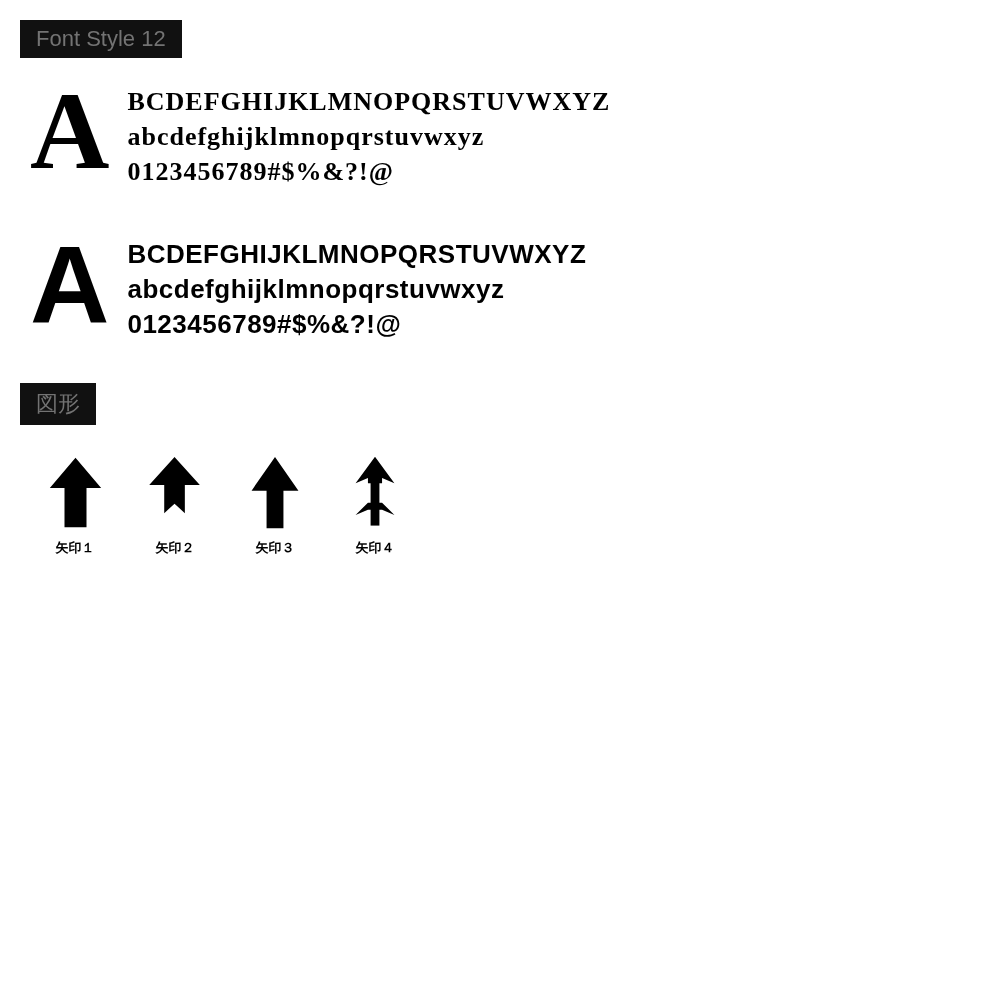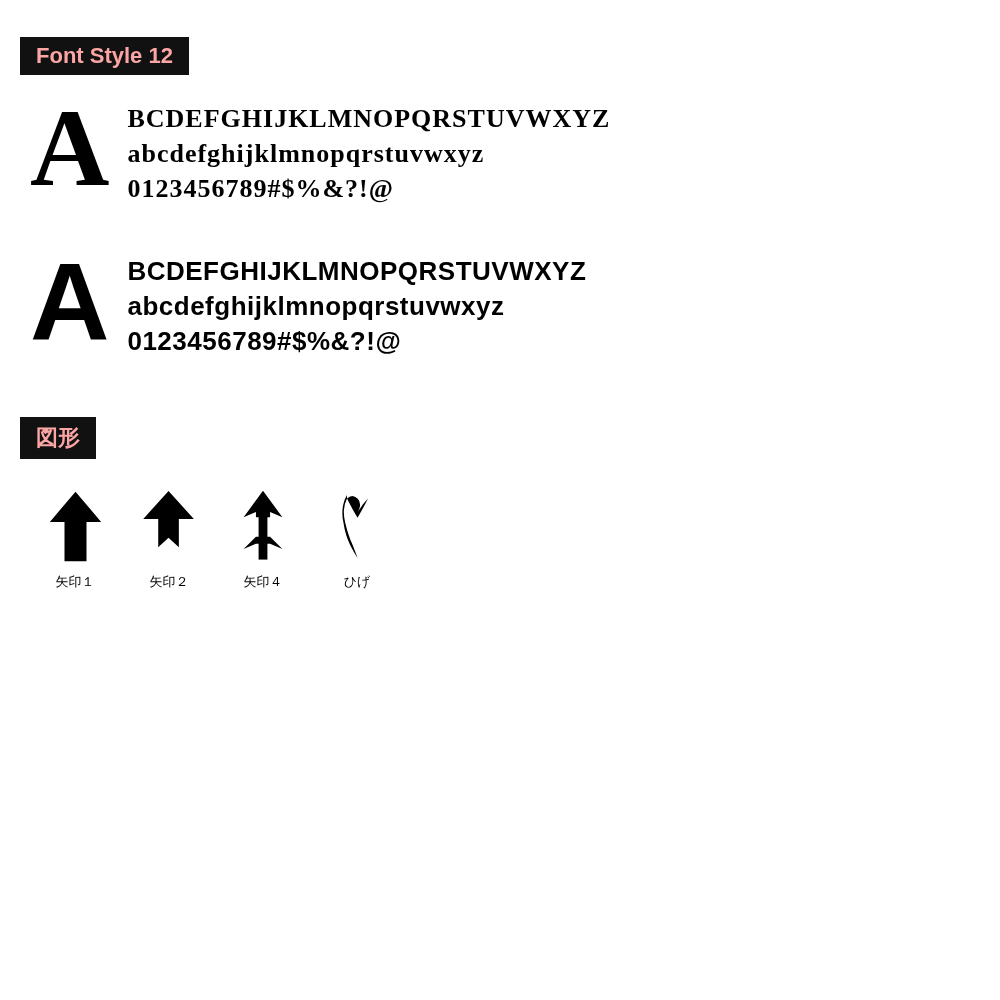--- a/index.html
+++ b/index.html
@@ -15,27 +15,26 @@
       width: 1000px;
       min-height: 1000px;
       background: #fff;
       padding: 20px 20px 20px 20px;
     }
 
     
     .section-badge {
       display: inline-block;
       background: #111111;
-      color: #fca5a5;
+      color: #737373;
       font-size: 22px;
-      font-weight: bold;
+      font-weight: normal;
       padding: 6px 16px;
       margin-bottom: 18px;
       font-family: sans-serif;
-      margin-top: 17px;
     }
 
     
     .font-section {
       margin-bottom: 40px;
     }
 
     .font-demo {
       display: flex;
       align-items: flex-start;
@@ -90,24 +89,25 @@
 
     
     .shapes-section {
       margin-top: 10px;
     }
 
     .shapes-row {
       display: flex;
       flex-direction: row;
       align-items: flex-end;
-      gap: 4px;
+      gap: 10px;
       padding-left: 10px;
       margin-top: 10px;
       flex-wrap: nowrap;
+      font-weight: bold;
     }
 
     .shape-item {
       display: flex;
       flex-direction: column;
       align-items: center;
       width: 90px;
     }
 
     .shape-icon {
@@ -173,46 +173,45 @@
 
       <div class="shape-item">
         <div class="shape-icon">
           <svg viewBox="0 0 55 80" width="52" height="75">
             <polygon points="27,2 54,32 38,32 38,62 27,52 16,62 16,32 0,32" fill="#000"></polygon>
           </svg>
         </div>
         <div class="shape-label">矢印２</div>
       </div>
 
+      <div class="shape-item">
+        <div class="shape-icon">
+          <svg viewBox="0 0 50 80" width="48" height="75">
+            <polygon points="25,2 50,38 34,38 34,78 16,78 16,38 0,38" fill="#000"></polygon>
+          </svg>
+        </div>
+        <div class="shape-label">矢印３</div>
+      </div>
 
       <div class="shape-item">
         <div class="shape-icon">
           <svg viewBox="0 0 44 85" width="40" height="75">
 
             <rect x="17" y="30" width="10" height="50" fill="#000"></rect>
 
             <polygon points="22,2 44,32 30,26 30,32 14,32 14,26 0,32" fill="#000"></polygon>
 
             <polygon points="14,54 0,68 14,62 30,62 44,68 30,54" fill="#000"></polygon>
           </svg>
         </div>
         <div class="shape-label">矢印４</div>
       </div>
 
 
 
 
 
 
-      <div class="shape-item">
-        <div class="shape-icon">
-          <svg viewBox="0 0 40 80" width="35" height="75">
-            <path d="M8,8 Q2,20 6,36 Q10,52 14,60 Q18,70 20,76 Q16,70 12,62 Q6,50 4,36 Q0,18 8,4 Z" fill="#000"></path>
-            <path d="M8,8 Q14,2 20,8 Q26,14 20,24 Q26,14 32,8 Q38,2 32,8 Q26,20 20,30 Q14,20 8,8 Z" fill="#000"></path>
-          </svg>
-        </div>
-        <div class="shape-label">ひげ</div>
-      </div>
 
     </div>
   </div>
 
 </div>
 
 </body></html>

